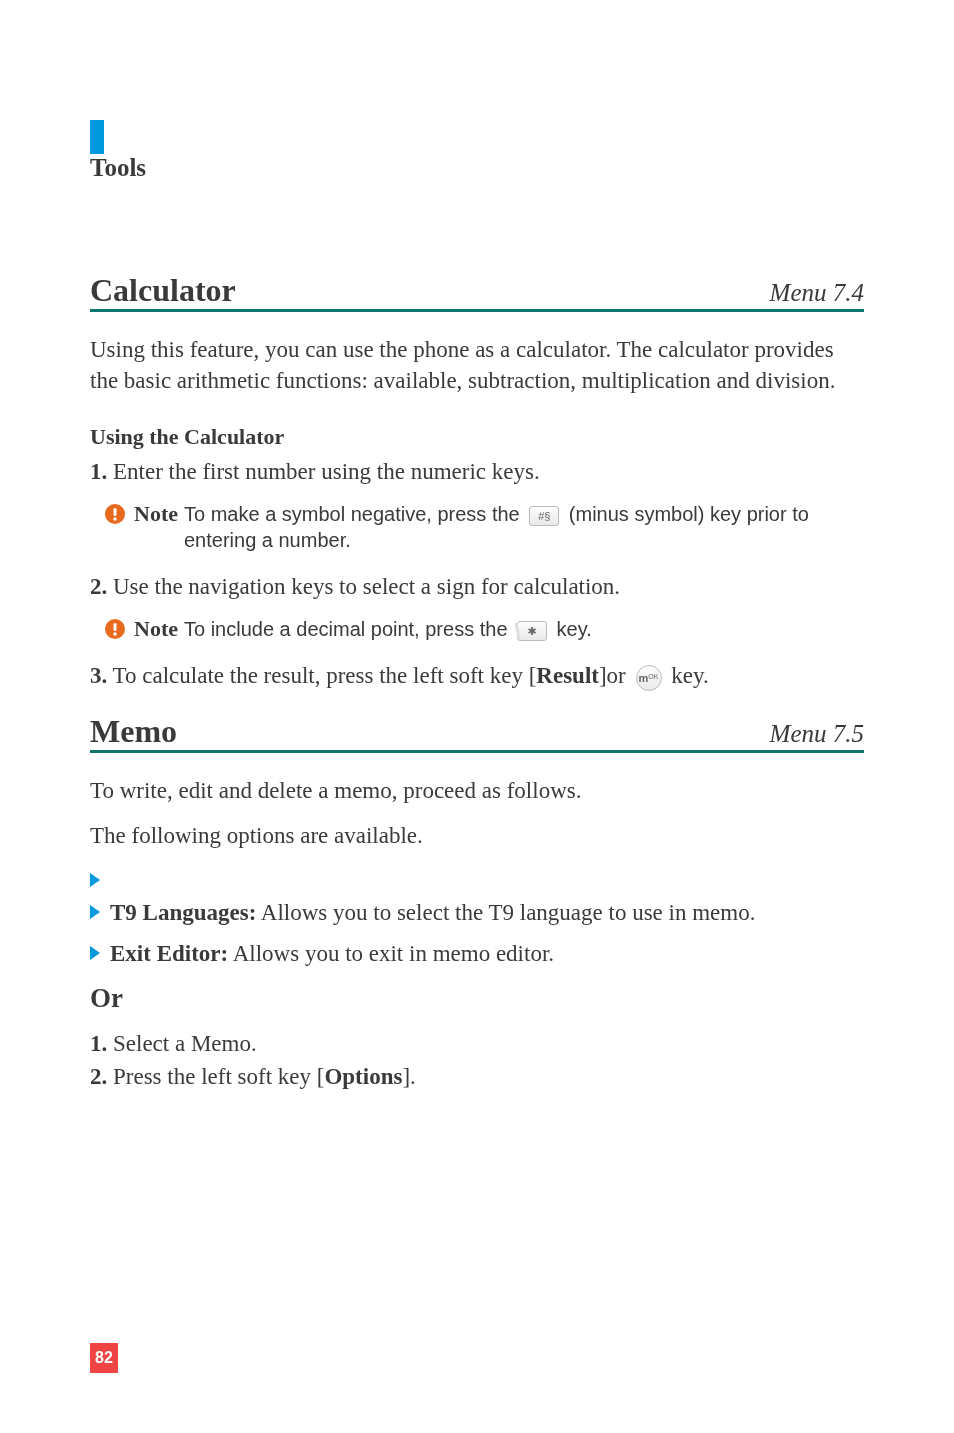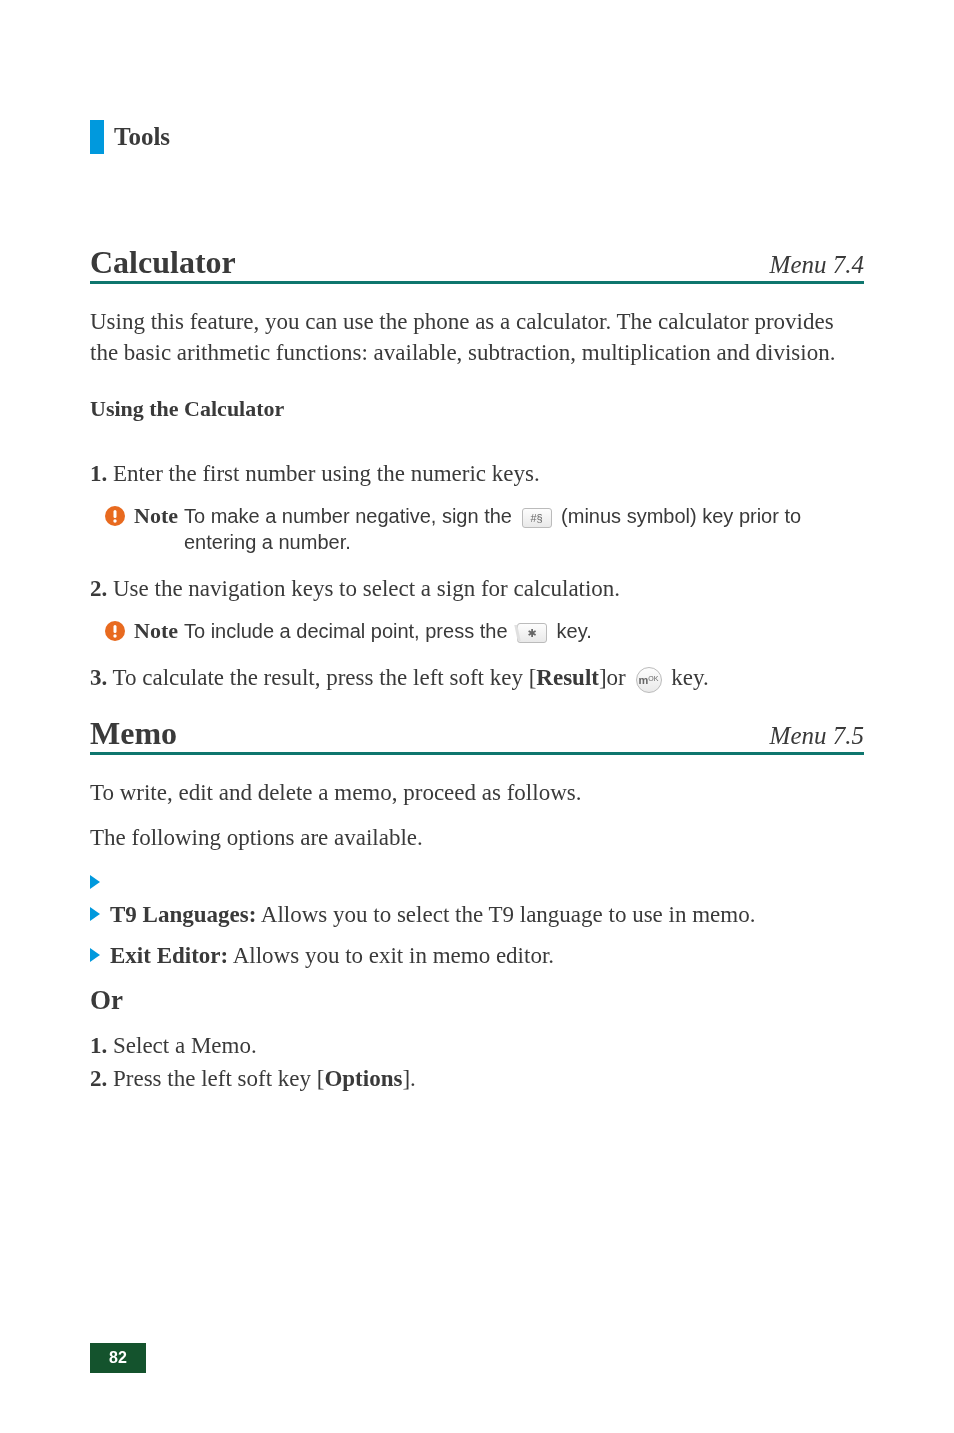--- a/index.html
+++ b/index.html
@@ -7,22 +7,22 @@
     width: 954px;
     height: 1433px;
     background: #fff;
     font-family: "Times New Roman", Times, serif;
     color: #3a3a3a;
     position: relative;
     padding: 120px 90px 0 90px;
   }
   .section-header {
     display: flex;
-    align-items: center;
     margin-bottom: 90px;
+    flex-direction: column;
   }
   .section-bar {
     width: 14px;
     height: 34px;
     background: #0099dd;
     margin-right: 10px;
   }
   .section-title {
     font-size: 25px;
     font-weight: bold;
@@ -48,21 +48,21 @@
   }
   .para {
     font-size: 23px;
     line-height: 1.35;
     color: #3a3a3a;
     margin-bottom: 28px;
   }
   .sub-heading {
     font-size: 22px;
     font-weight: bold;
-    margin-bottom: 36px;
+    margin-bottom: 6px;
   }
   .step {
     font-size: 23px;
     margin-bottom: 14px;
     line-height: 1.35;
   }
   .step .num { font-weight: bold; }
   .note-row {
     display: flex;
     align-items: flex-start;
@@ -152,23 +152,23 @@
   .bold { font-weight: bold; }
   .or-text {
     font-size: 27px;
     margin: 14px 0 14px 0;
     font-weight: bold;
   }
   .page-num {
     position: absolute;
     bottom: 60px;
     left: 90px;
-    width: 56px;
+    width: 28px;
     height: 30px;
-    background: #14532d;
+    background: #ef4444;
     color: #fff;
     font-family: Arial, sans-serif;
     font-size: 16px;
     font-weight: bold;
     display: flex;
     align-items: center;
     justify-content: center;
   }
   .second-heading { margin-top: 10px; }
   .memo-intro { margin-bottom: 14px; }
@@ -199,21 +199,21 @@
 <div class="note-row">
   <span class="note-icon">
     <svg viewBox="0 0 22 22">
         <circle cx="11" cy="11" r="10" fill="#e86a1f"></circle>
         <rect x="9.5" y="5" width="3" height="8" rx="1.5" fill="#fff"></rect>
         <circle cx="11" cy="16" r="1.7" fill="#fff"></circle>
       </svg>
   </span>
   <span class="note-label">Note</span>
   <span class="note-text">
-    <span>To make a number negative, sign the </span><span class="key-chip">#§</span><span> (minus symbol) key prior to entering a number.</span>
+    <span>To make a symbol negative, press the </span><span class="key-chip">#§</span><span> (minus symbol) key prior to entering a number.</span>
   </span>
 </div>
 
 <p class="step">
   <span class="num">2.</span><span> Use the navigation keys to select a sign for calculation.</span>
 </p>
 
 <div class="note-row">
   <span class="note-icon">
     <svg viewBox="0 0 22 22">

